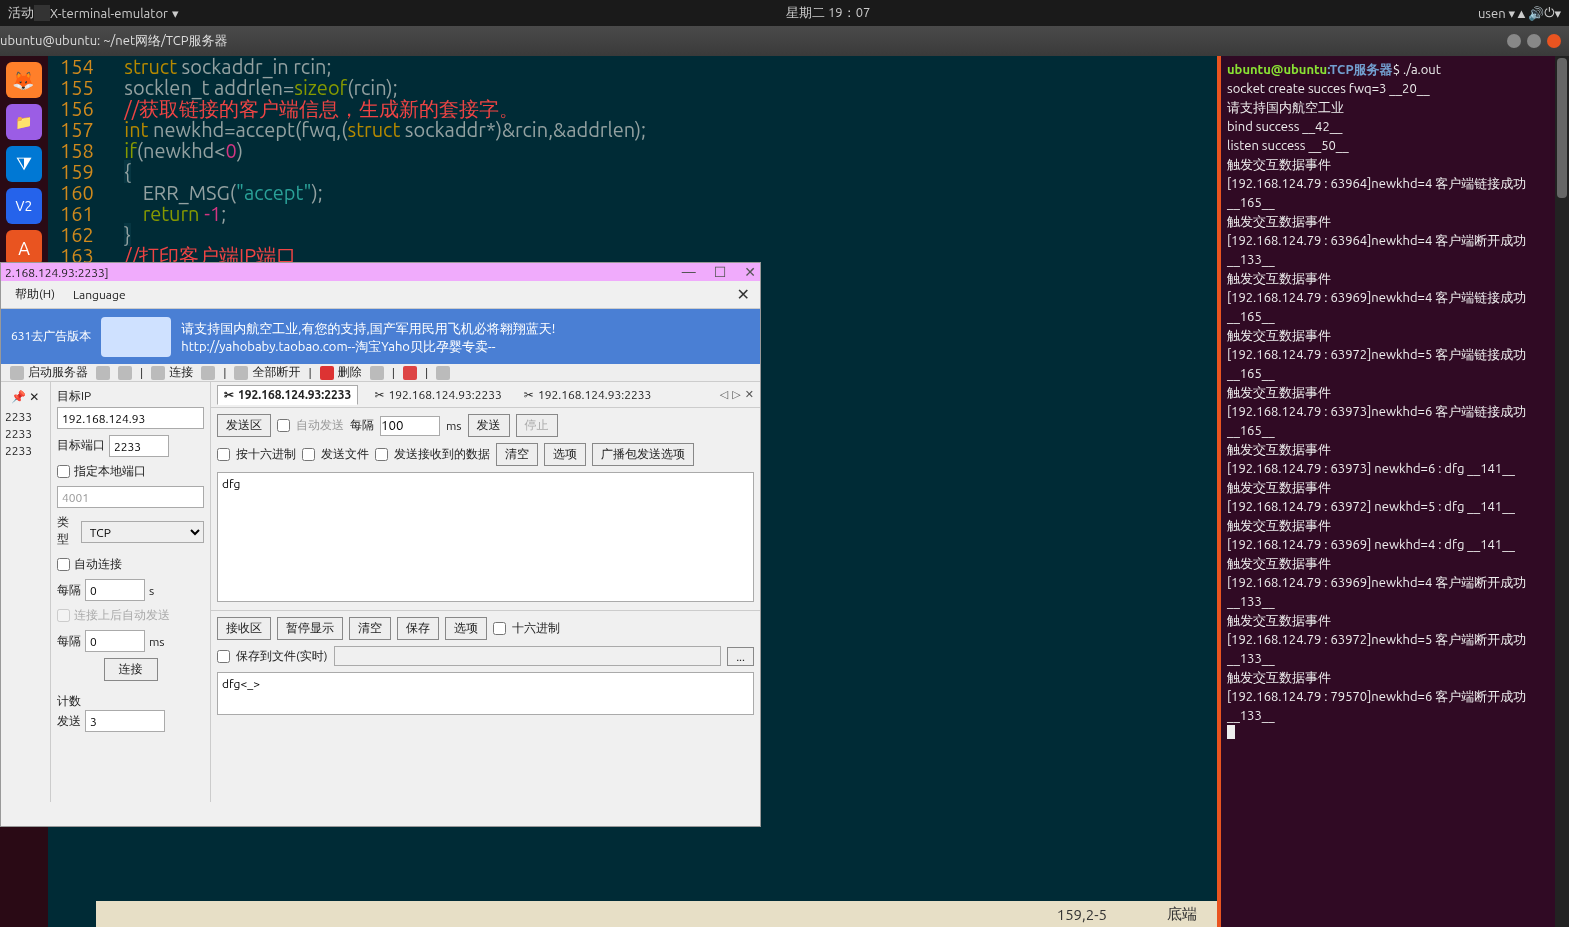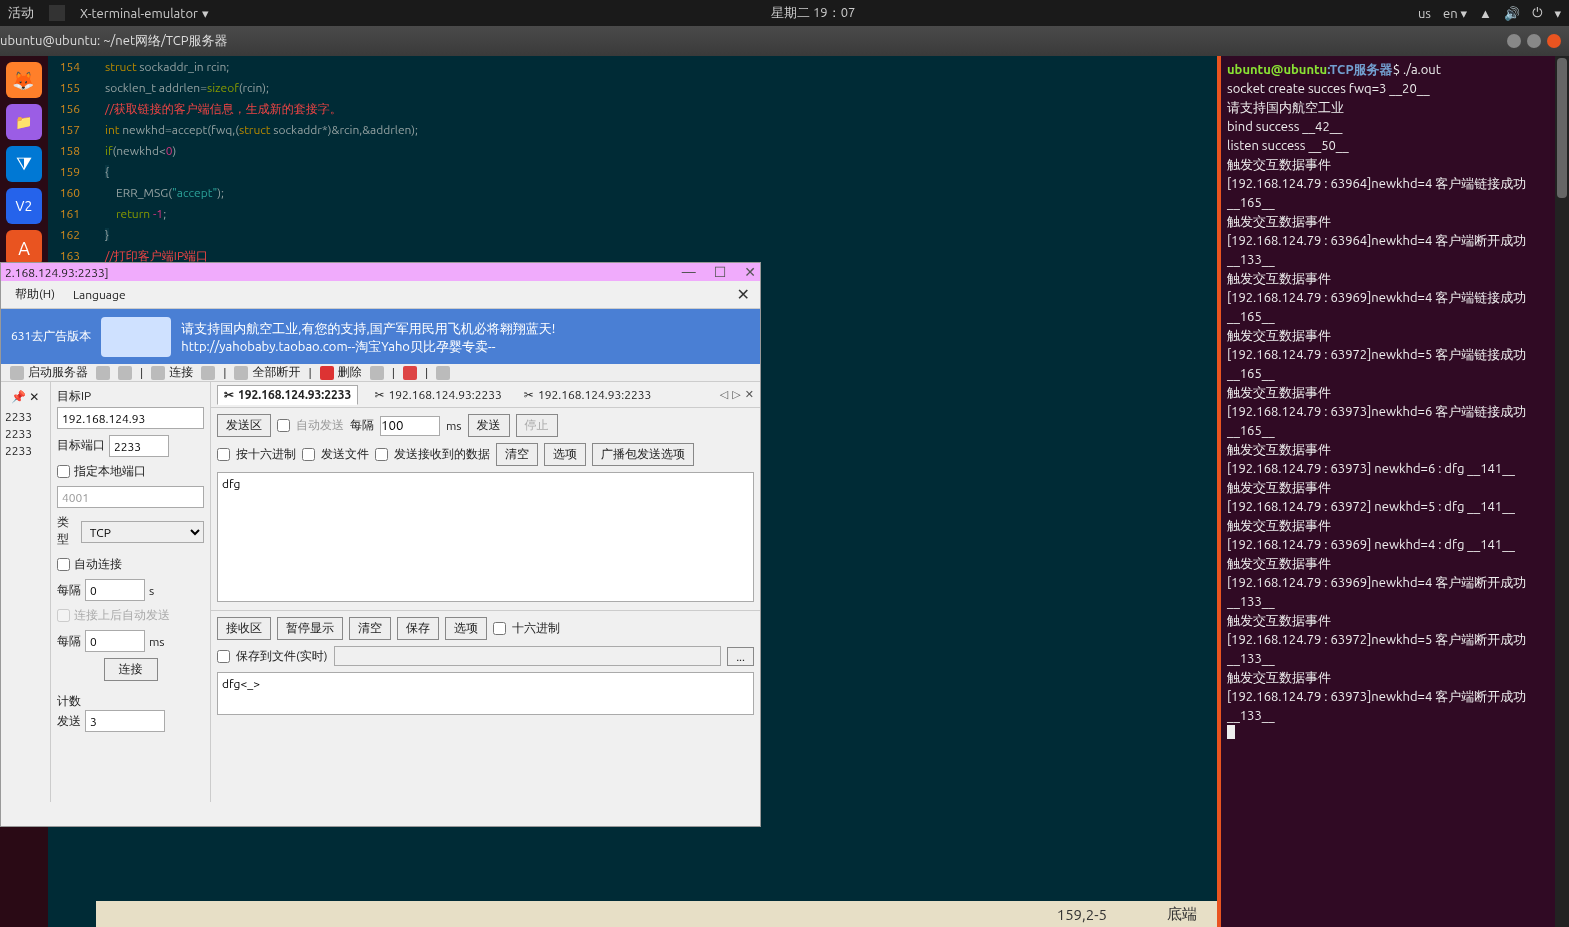--- a/index.html
+++ b/index.html
@@ -1,38 +1,38 @@
 <!DOCTYPE html>
 <html><head>
 <meta charset="utf-8">
 <style>
 *{margin:0;padding:0;box-sizing:border-box;font-family:"Ubuntu",Arial,sans-serif}
 body{width:1569px;height:927px;background:#2c2c2c;overflow:hidden;position:relative}
 .topbar{height:26px;background:#1a1a1a;color:#ccc;display:flex;align-items:center;font-size:13px;padding:0 8px}
-.topbar .left{display:flex;align-items:center;gap:15px}
+.topbar .left{display:flex;align-items:center;gap:0}
 .topbar .left .app-icon{width:16px;height:16px;background:#333}
 .topbar .dropdown::after{content:"▾";margin-left:4px}
 .topbar .center{flex:1;text-align:center}
-.topbar .right{display:flex;align-items:center;gap:12px}
+.topbar .right{display:flex;align-items:center;gap:0}
 .topbar .sys-icon{font-size:13px;color:#ccc}
 .window-title{height:30px;background:linear-gradient(#4a4a4a,#3a3a3a);color:#ddd;font-size:13px;display:flex;align-items:center;justify-content:flex-start;position:relative}
 .window-title .winbtns{position:absolute;right:8px;display:flex;gap:6px}
 .window-title .wb{width:14px;height:14px;border-radius:50%}
 .wb.min{background:#888}.wb.max{background:#888}.wb.close{background:#e95420}
 .content{display:flex;height:calc(100% - 56px);position:relative}
 .sidebar{width:48px;background:#2a0a15;display:flex;flex-direction:column;align-items:center;padding-top:6px;gap:6px}
 .sidebar .ic{width:36px;height:36px;border-radius:6px;display:flex;align-items:center;justify-content:center;font-size:18px}
 .ic.firefox{background:#ff7f2a;color:#fff}
 .ic.files{background:#9b5de5;color:#fff;font-size:14px}
 .ic.vscode{background:#0078d4;color:#fff}
 .ic.v2{background:#2563eb;color:#fff;font-size:14px}
 .ic.store{background:#e95420;color:#fff}
 .ic.blue{color:#5bc0de}
 .editor{flex:1;background:#002b36;position:relative}
-.lines{font-family:"DejaVu Sans Mono",monospace;font-size:12px;line-height:21px;padding-left:0}
+.lines{font-family:"DejaVu Sans Mono",monospace;font-size:20px;line-height:21px;padding-left:12px}
 .ln{display:flex}
 .lnum{width:46px;text-align:right;padding-right:14px;color:#d08a1d}
 .code{white-space:pre;color:#93a1a1}
 .kw{color:#859900}.type{color:#b58900}.str{color:#2aa198}.cmt{color:#ef4444}.num{color:#d33682}
 .hl{background:#073642}
 .remainder{position:absolute;left:50px;top:234px;font-family:monospace;font-size:16px;color:#93a1a1}
 .statusbar{position:absolute;bottom:0;left:48px;right:0;height:26px;background:#e7dfc6;color:#333;font-family:monospace;font-size:15px;display:flex;align-items:center;justify-content:flex-end;padding-right:20px}
 .term{width:352px;background:#300a24;border-left:4px solid #e95420;color:#eee;font-family:"DejaVu Sans Mono",monospace;font-size:13px;line-height:19px;padding:4px 6px;overflow:hidden;position:relative}
 .term .prompt .u{color:#8ae234;font-weight:bold}.term .prompt .p{color:#729fcf;font-weight:bold}
 .term .cursor{display:inline-block;width:8px;height:14px;background:#eee}
@@ -184,21 +184,21 @@
         <div>[192.168.124.79 : 63973] newkhd=6 : dfg __141__</div>
         <div>触发交互数据事件</div>
         <div>[192.168.124.79 : 63972] newkhd=5 : dfg __141__</div>
         <div>触发交互数据事件</div>
         <div>[192.168.124.79 : 63969] newkhd=4 : dfg __141__</div>
         <div>触发交互数据事件</div>
         <div>[192.168.124.79 : 63969]newkhd=4 客户端断开成功 __133__</div>
         <div>触发交互数据事件</div>
         <div>[192.168.124.79 : 63972]newkhd=5 客户端断开成功 __133__</div>
         <div>触发交互数据事件</div>
-        <div>[192.168.124.79 : 63973]newkhd=4 客户端断开成功 __133__</div>
+        <div>[192.168.124.79 : 79570]newkhd=6 客户端断开成功 __133__</div>
       </div>
     <span class="cursor"></span>
     <div class="scroll-v">
         <div class="thumb"></div>
       </div>
   </div>
 </div>
 
 <div class="fw">
   <div class="titlebar">

